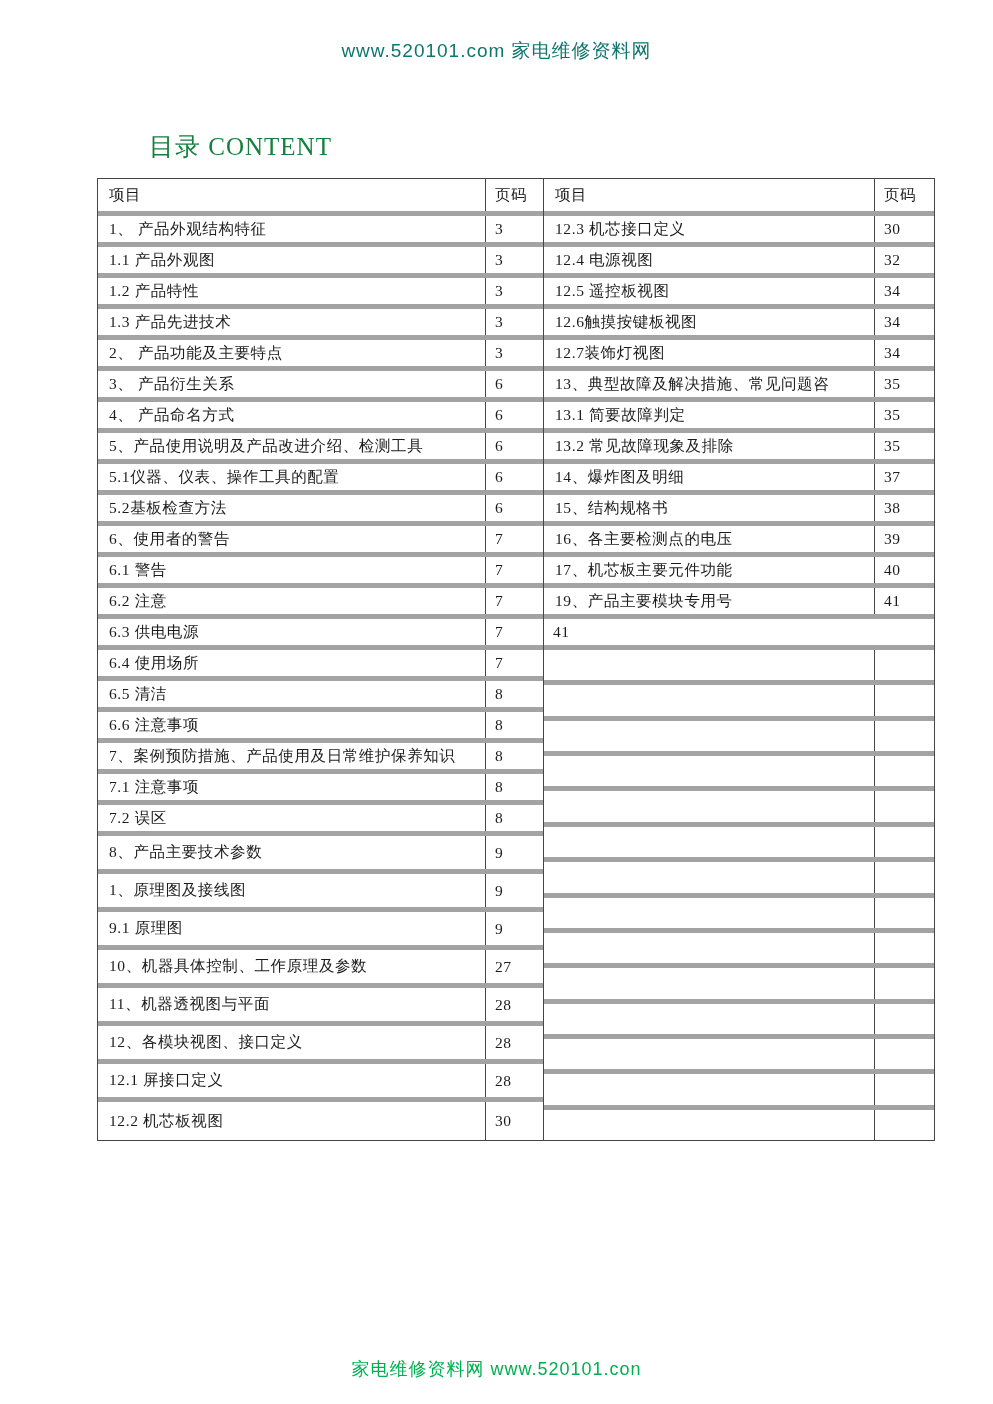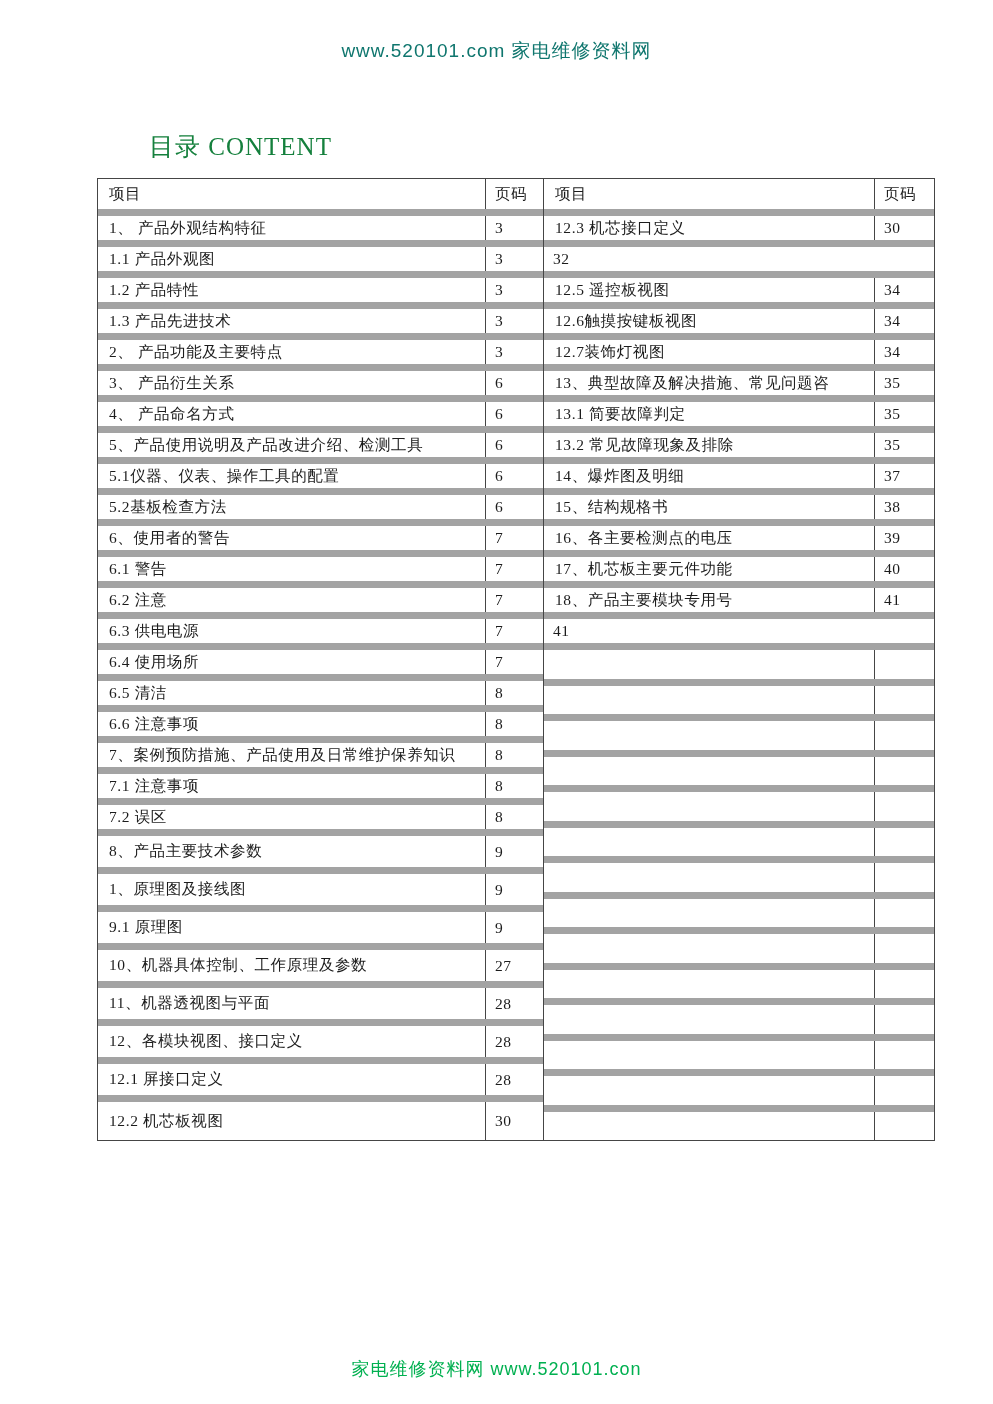--- a/index.html
+++ b/index.html
@@ -51,21 +51,21 @@
   }
   .side-left {
     width: 446px;
     border-right: 1px solid #454545;
   }
   .side-right {
     flex: 1;
   }
   .row {
     display: flex;
-    border-bottom: 7px solid #a3a3a3;
+    border-bottom: 5px solid #a3a3a3;
     box-sizing: border-box;
   }
   .side .row:last-child { border-bottom: none; }
   .cell {
     box-sizing: border-box;
     display: flex;
     align-items: center;
     font-family: "Liberation Serif", serif;
     font-size: 15.5px;
     color: #1c1c1c;
@@ -228,20 +228,21 @@
   <div class="side side-right">
       <div class="row h-header">
         <div class="cell cell-item">项目</div>
         <div class="cell cell-page">页码</div>
       </div>
       <div class="row h-normal">
         <div class="cell cell-item">12.3 机芯接口定义</div>
         <div class="cell cell-page">30</div>
       </div>
       <div class="row h-normal">
+        <div class="cell cell-item">12.4 电源视图</div>
         <div class="cell cell-page">32</div>
       </div>
       <div class="row h-normal">
         <div class="cell cell-item">12.5 遥控板视图</div>
         <div class="cell cell-page">34</div>
       </div>
       <div class="row h-normal">
         <div class="cell cell-item">12.6触摸按键板视图</div>
         <div class="cell cell-page">34</div>
       </div>
@@ -271,21 +272,21 @@
       </div>
       <div class="row h-normal">
         <div class="cell cell-item">16、各主要检测点的电压</div>
         <div class="cell cell-page">39</div>
       </div>
       <div class="row h-normal">
         <div class="cell cell-item">17、机芯板主要元件功能</div>
         <div class="cell cell-page">40</div>
       </div>
       <div class="row h-normal">
-        <div class="cell cell-item">18、产品主要模块专用号</div>
+        <div class="cell cell-item">19、产品主要模块专用号</div>
         <div class="cell cell-page">41</div>
       </div>
       <div class="row h-normal">
         <div class="cell cell-page">41</div>
       </div>
       <div class="row h-empty">
         <div class="cell cell-item"></div>
         <div class="cell cell-page"></div>
       </div>
       <div class="row h-empty">

